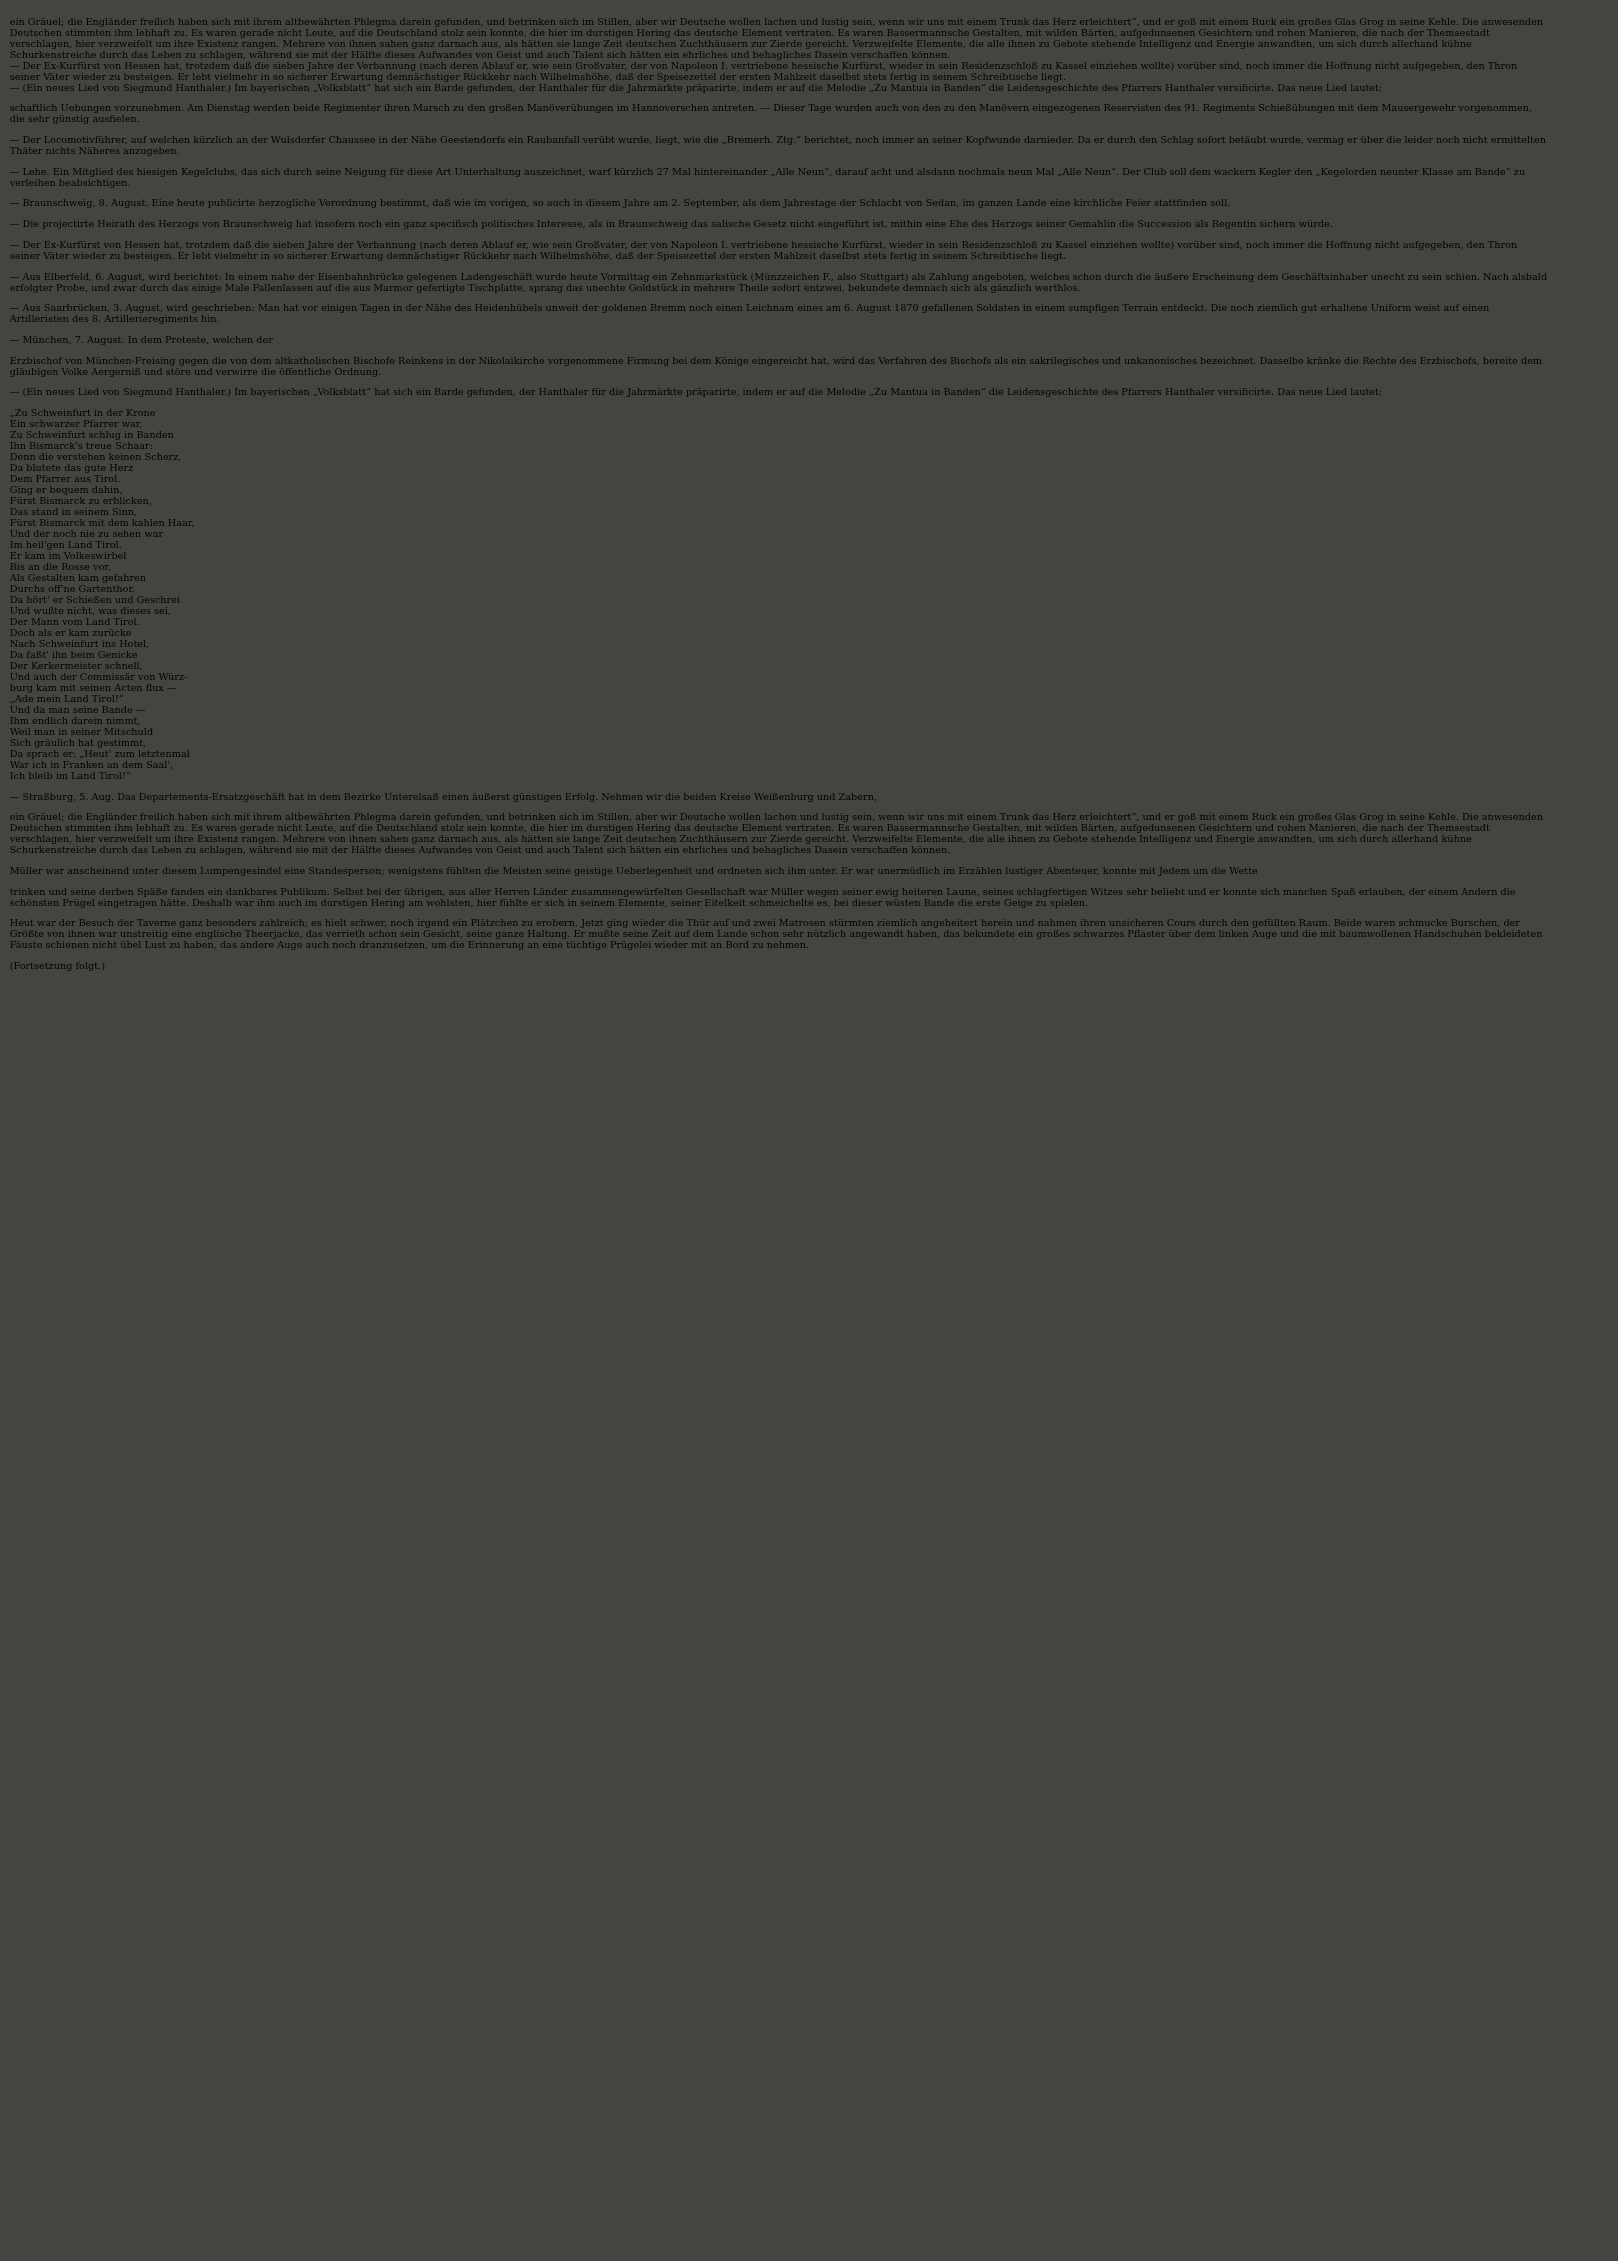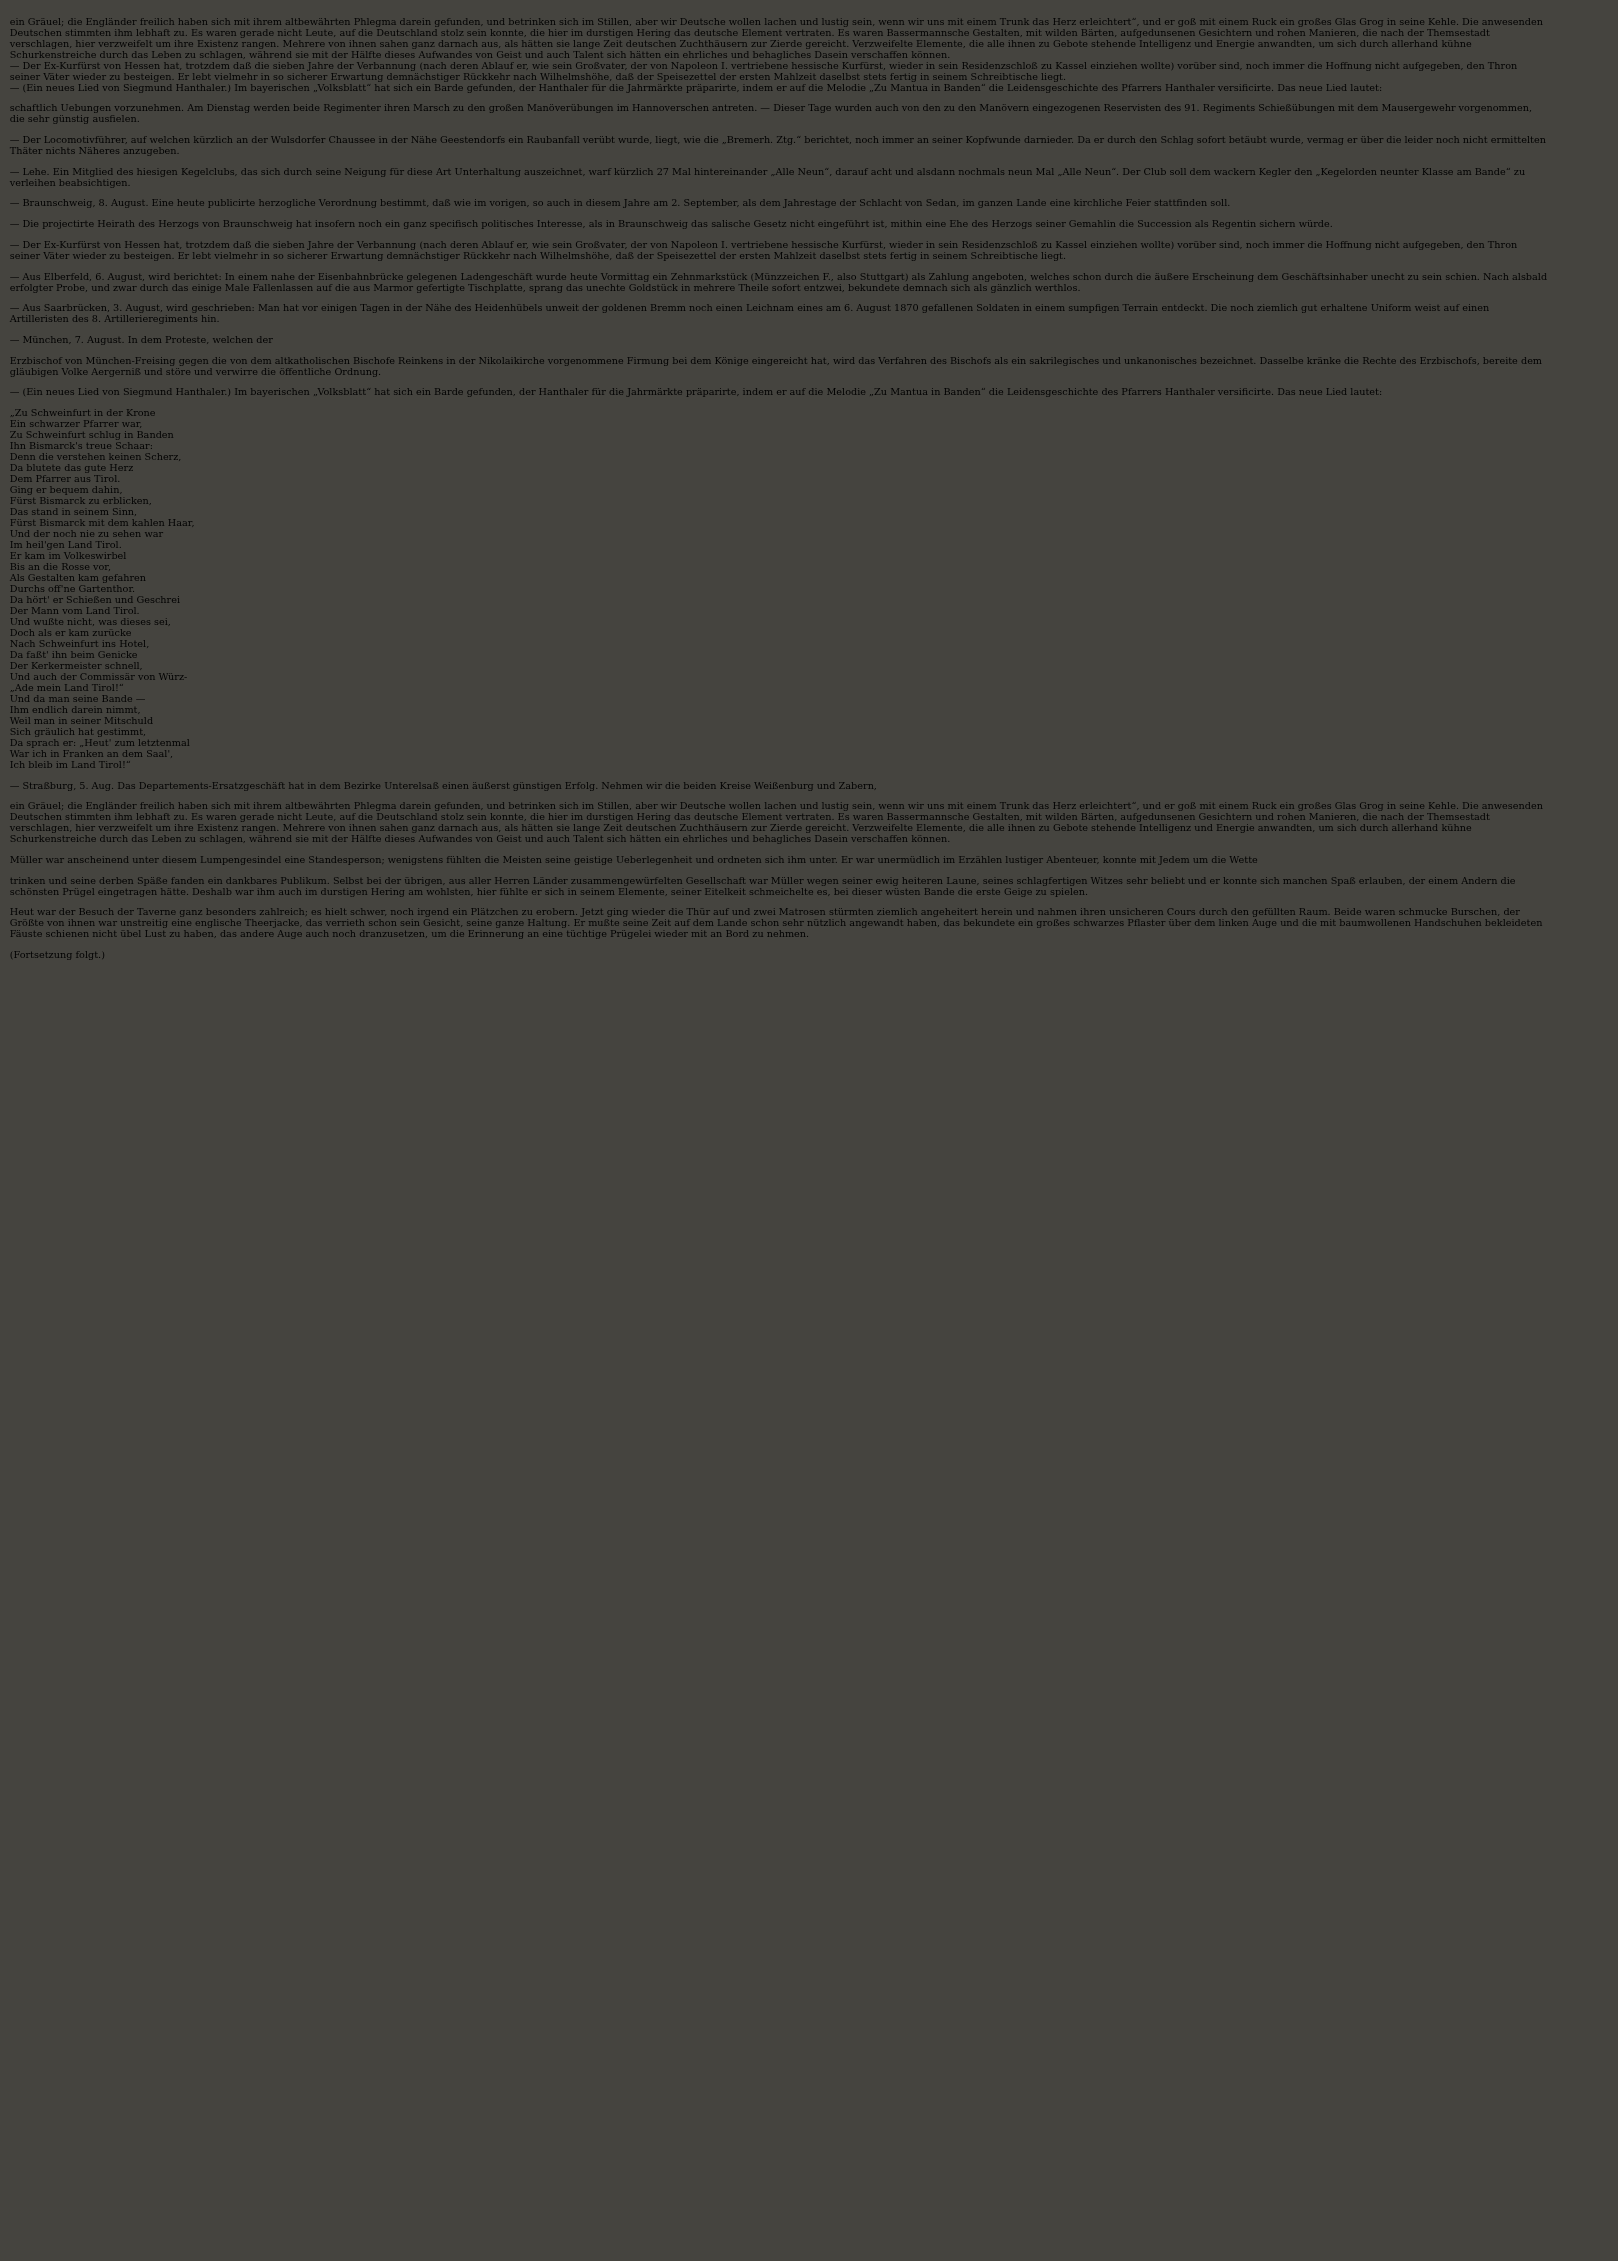--- a/index.html
+++ b/index.html
@@ -138,29 +138,30 @@
           <div class="poem-line">Fürst Bismarck mit dem kahlen Haar,</div>
           <div class="poem-line">Und der noch nie zu sehen war</div>
           <div class="poem-line">Im heil'gen Land Tirol.</div>
         </div>
         <div class="stanza">
           <div class="poem-line">Er kam im Volkeswirbel</div>
           <div class="poem-line">Bis an die Rosse vor,</div>
           <div class="poem-line">Als Gestalten kam gefahren</div>
           <div class="poem-line">Durchs off'ne Gartenthor.</div>
           <div class="poem-line">Da hört' er Schießen und Geschrei</div>
+          <div class="poem-line">Und wußte nicht, was dieses sei,</div>
           <div class="poem-line">Der Mann vom Land Tirol.</div>
-          <div class="poem-line">Und wußte nicht, was dieses sei,</div>
         </div>
         <div class="stanza">
           <div class="poem-line">Doch als er kam zurücke</div>
           <div class="poem-line">Nach Schweinfurt ins Hotel,</div>
           <div class="poem-line">Da faßt' ihn beim Genicke</div>
           <div class="poem-line">Der Kerkermeister schnell,</div>
           <div class="poem-line">Und auch der Commissär von Würz-</div>
+          <div class="poem-line">burg kam mit seinen Acten flux —</div>
           <div class="poem-line">„Ade mein Land Tirol!“</div>
         </div>
         <div class="stanza">
           <div class="poem-line">Und da man seine Bande —</div>
           <div class="poem-line">Ihm endlich darein nimmt,</div>
           <div class="poem-line">Weil man in seiner Mitschuld</div>
           <div class="poem-line">Sich gräulich hat gestimmt,</div>
           <div class="poem-line">Da sprach er: „Heut' zum letztenmal</div>
           <div class="poem-line">War ich in Franken an dem Saal',</div>
           <div class="poem-line">Ich bleib im Land Tirol!“</div>

